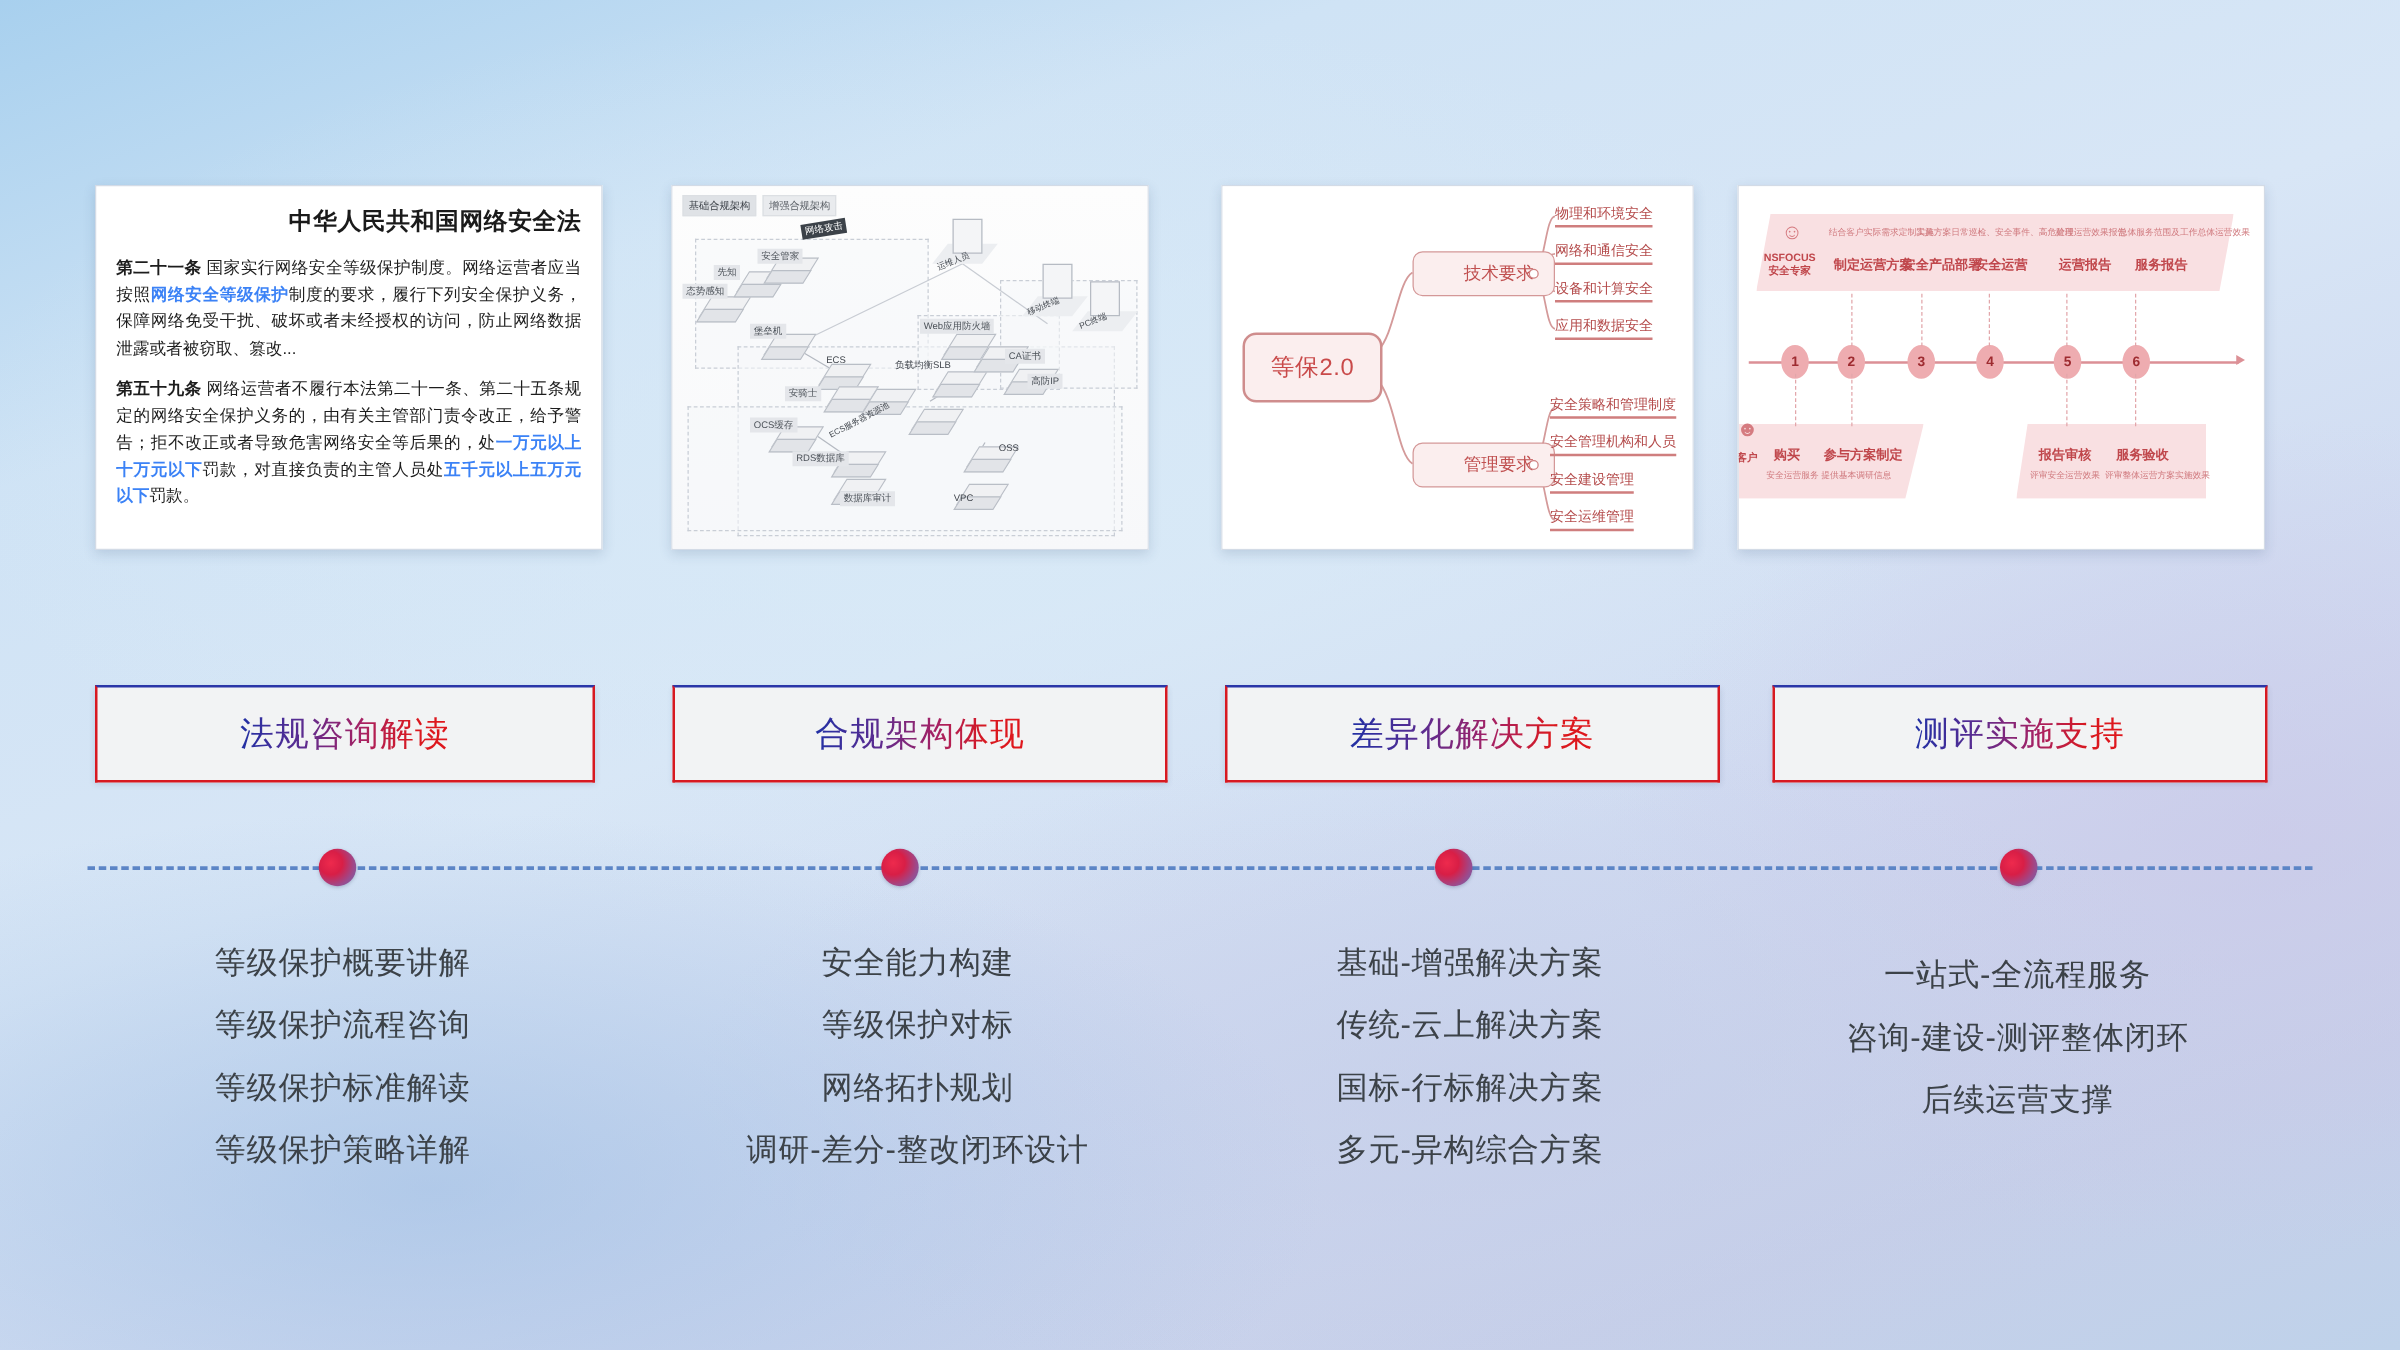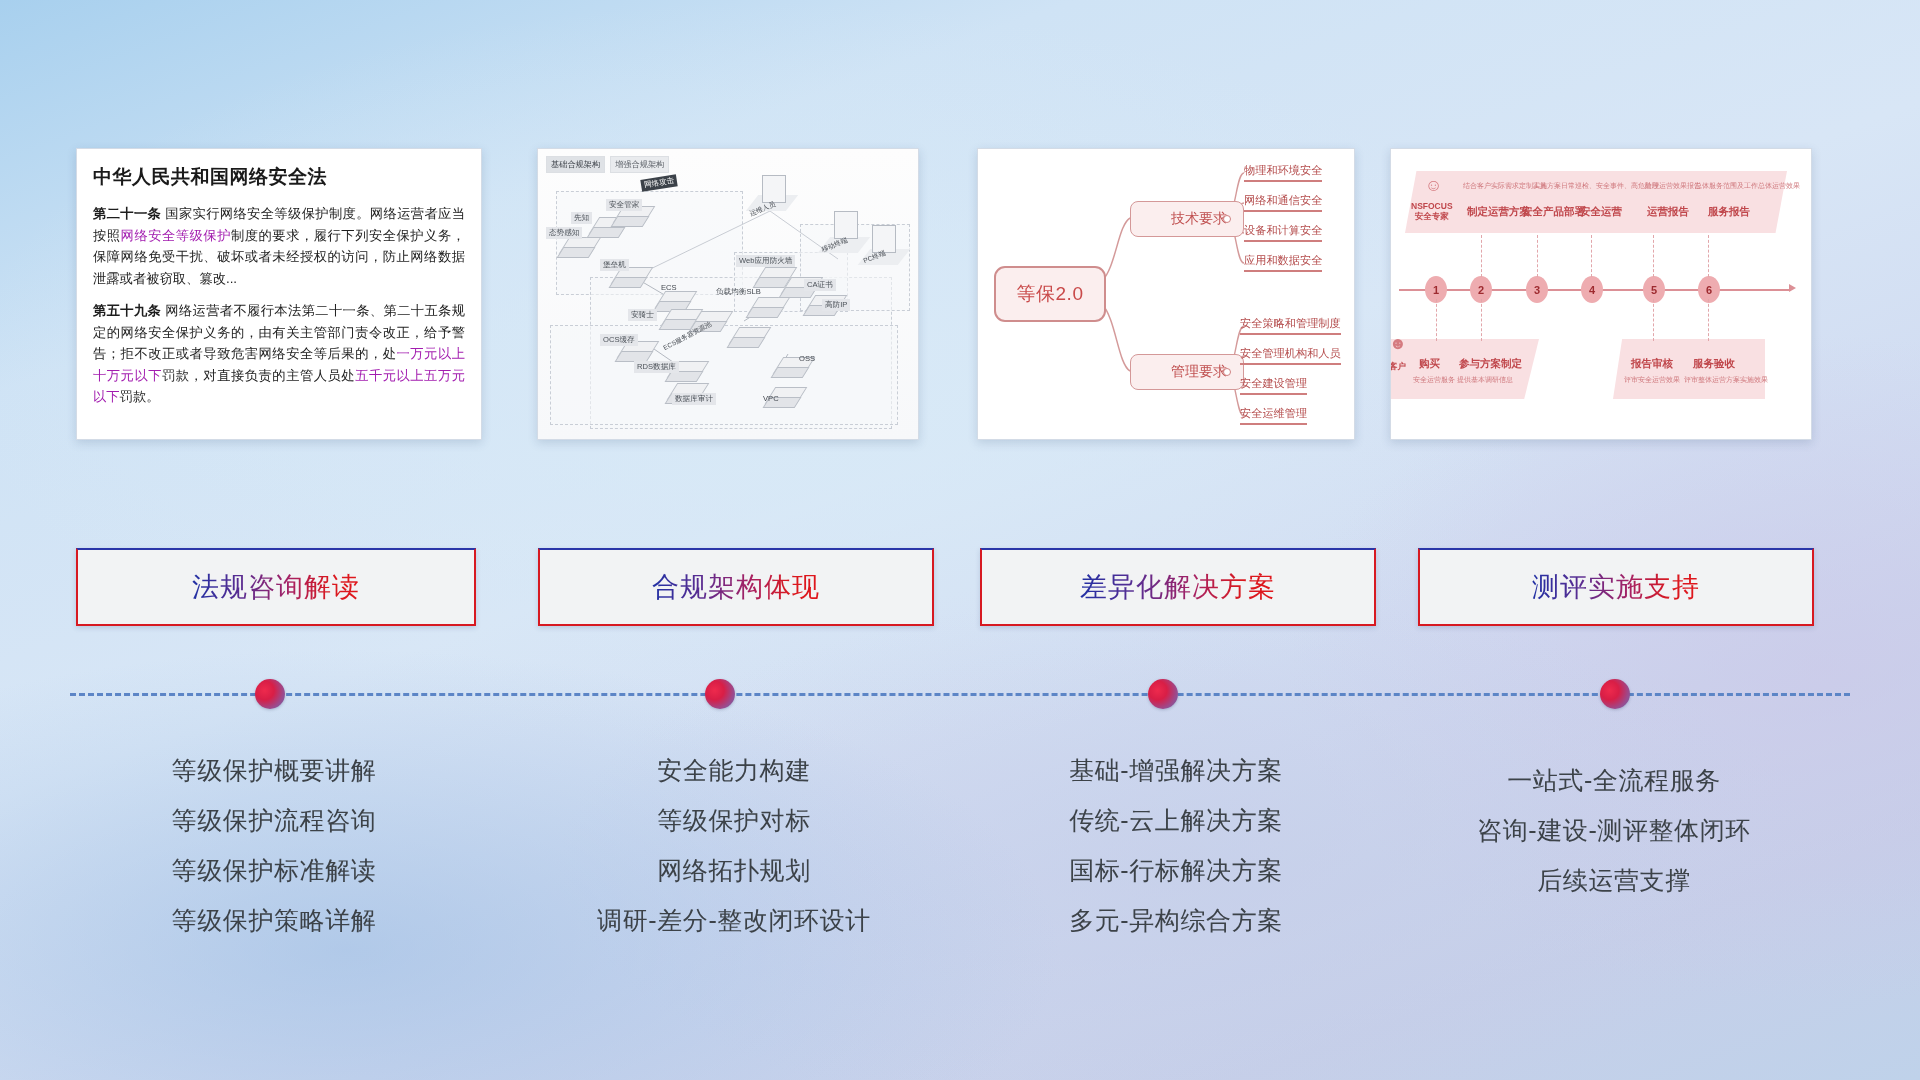--- a/index.html
+++ b/index.html
@@ -30,37 +30,37 @@
     overflow: hidden;
   }
   .card-1 { left: 76px;   width: 404px; height: 290px; }
   .card-2 { left: 537px;  width: 380px; height: 290px; }
   .card-3 { left: 977px;  width: 376px; height: 290px; }
   .card-4 { left: 1390px; width: 420px; height: 290px; }
 
   
   .law-inner { padding: 12px 16px 10px 16px; }
   .law-title {
-    text-align: left;
+    text-align: right;
     font-size: 19px;
     font-weight: bold;
     color: #1a1a1a;
     letter-spacing: 0.5px;
     margin: 3px 0 13px 0;
   }
   .law-p {
     font-size: 13.3px;
     line-height: 1.62;
     color: #1d1d1d;
     margin: 0 0 11px 0;
     text-align: justify;
   }
   .law-p:last-child { margin-bottom: 0; }
   .law-b { font-weight: bold; }
-  .law-red { color: #a21caf; }
+  .law-red { color: #3b82f6; font-weight: bold; }
 
   
   .arch {
     position: absolute; inset: 0;
     background: linear-gradient(180deg,#fdfdfd 0%, #f7f8fa 100%);
   }
   .arch-tabs {
     position: absolute; top: 7px; left: 8px;
     display: flex; gap: 5px;
   }

